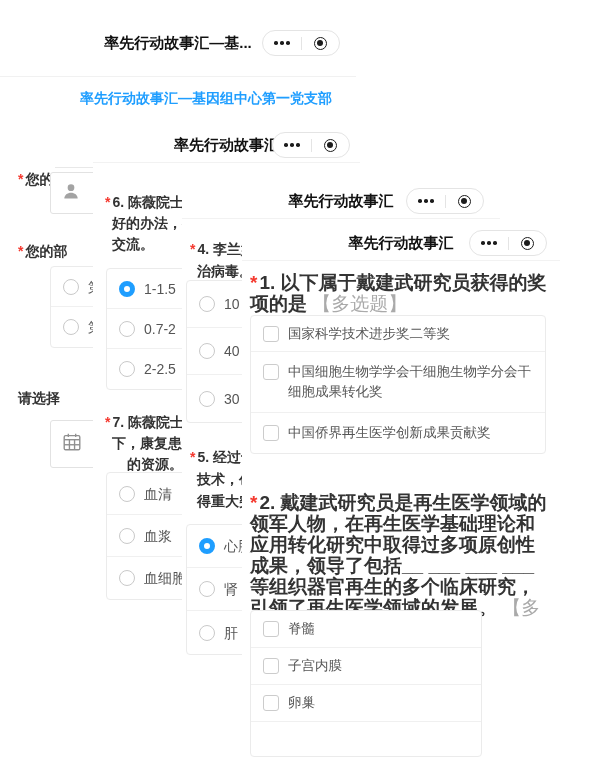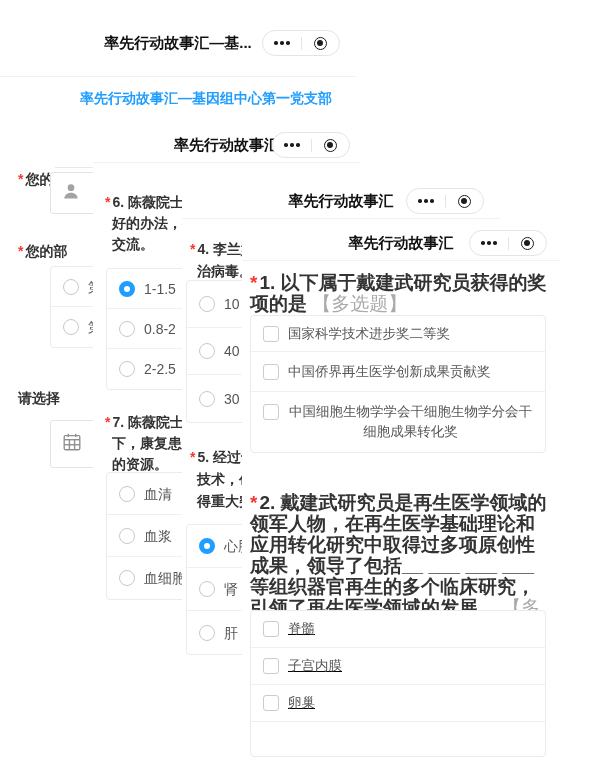--- a/index.html
+++ b/index.html
@@ -150,32 +150,32 @@
     <div style="padding-left:7px;">好的办法，有</div>
     <div style="padding-left:7px;">交流。</div>
   </div>
   <div class="opt-box" style="left:13px;top:138px;width:200px;">
     <div class="opt h40">
         <span class="radio sel"></span>
         <span class="optlabel">1-1.5</span>
       </div>
     <div class="opt h40">
         <span class="radio"></span>
-        <span class="optlabel">0.8-2</span>
+        <span class="optlabel">0.7-2</span>
       </div>
     <div class="opt h40">
         <span class="radio"></span>
         <span class="optlabel">2-2.5</span>
       </div>
   </div>
 
   <div class="q" style="left:12px;top:282px;">
     <div><span class="star">*</span><span>7. 陈薇院士指</span></div>
     <div style="padding-left:7px;">下，康复患者</div>
-    <div style="padding-left:7px;">的资源。</div>
+    <div style="padding-left:7px;text-align:center;">的资源。</div>
   </div>
   <div class="opt-box" style="left:13px;top:342px;width:200px;">
     <div class="opt h42">
         <span class="radio"></span>
         <span class="optlabel">血清</span>
       </div>
     <div class="opt h42">
         <span class="radio"></span>
         <span class="optlabel">血浆</span>
       </div>
@@ -258,39 +258,39 @@
       <div class="cap-div"></div>
       <div class="cap-half">
           <span class="target"></span>
         </div>
     </div>
   </div>
 
   <div class="eq1" style="left:8px;top:44px;width:302px;">
     <span class="star">*</span><span>1. 以下属于戴建武研究员获得的奖项的是</span> <span class="tag">【多选题】</span>
   </div>
-  <div class="opt-box" style="left:8px;top:87px;width:296px;text-align:center;">
+  <div class="opt-box" style="left:8px;top:87px;width:296px;">
     <div class="opt h36 eopt">
         <span class="check"></span>
         <span class="optlabel">国家科学技术进步奖二等奖</span>
       </div>
+    <div class="opt multi eopt">
+        <span class="check"></span>
+        <span class="optlabel" style="width:248px;">中国细胞生物学学会干细胞生物学分会干细胞成果转化奖</span>
+      </div>
     <div class="opt h40 eopt">
         <span class="check"></span>
         <span class="optlabel">中国侨界再生医学创新成果贡献奖</span>
-      </div>
-    <div class="opt multi eopt">
-        <span class="check"></span>
-        <span class="optlabel" style="width:248px;">中国细胞生物学学会干细胞生物学分会干细胞成果转化奖</span>
       </div>
   </div>
 
   <div class="eq1" style="left:8px;top:264px;width:302px;">
     <span class="star">*</span><span>2. 戴建武研究员是再生医学领域的领军人物，在再生医学基础理论和应用转化研究中取得过多项原创性成果，领导了包括__ ___ ___ ___等组织器官再生的多个临床研究，引领了再生医学领域的发展。</span> <span class="tag">【多选题】</span>
   </div>
-  <div class="opt-box" style="left:8px;top:382px;width:296px;text-decoration:underline;">
+  <div class="opt-box" style="left:8px;top:382px;width:232px;">
     <div class="opt h37 eopt">
         <span class="check"></span>
         <span class="optlabel">脊髓</span>
       </div>
     <div class="opt h37 eopt">
         <span class="check"></span>
         <span class="optlabel">子宫内膜</span>
       </div>
     <div class="opt h37 eopt">
         <span class="check"></span>

